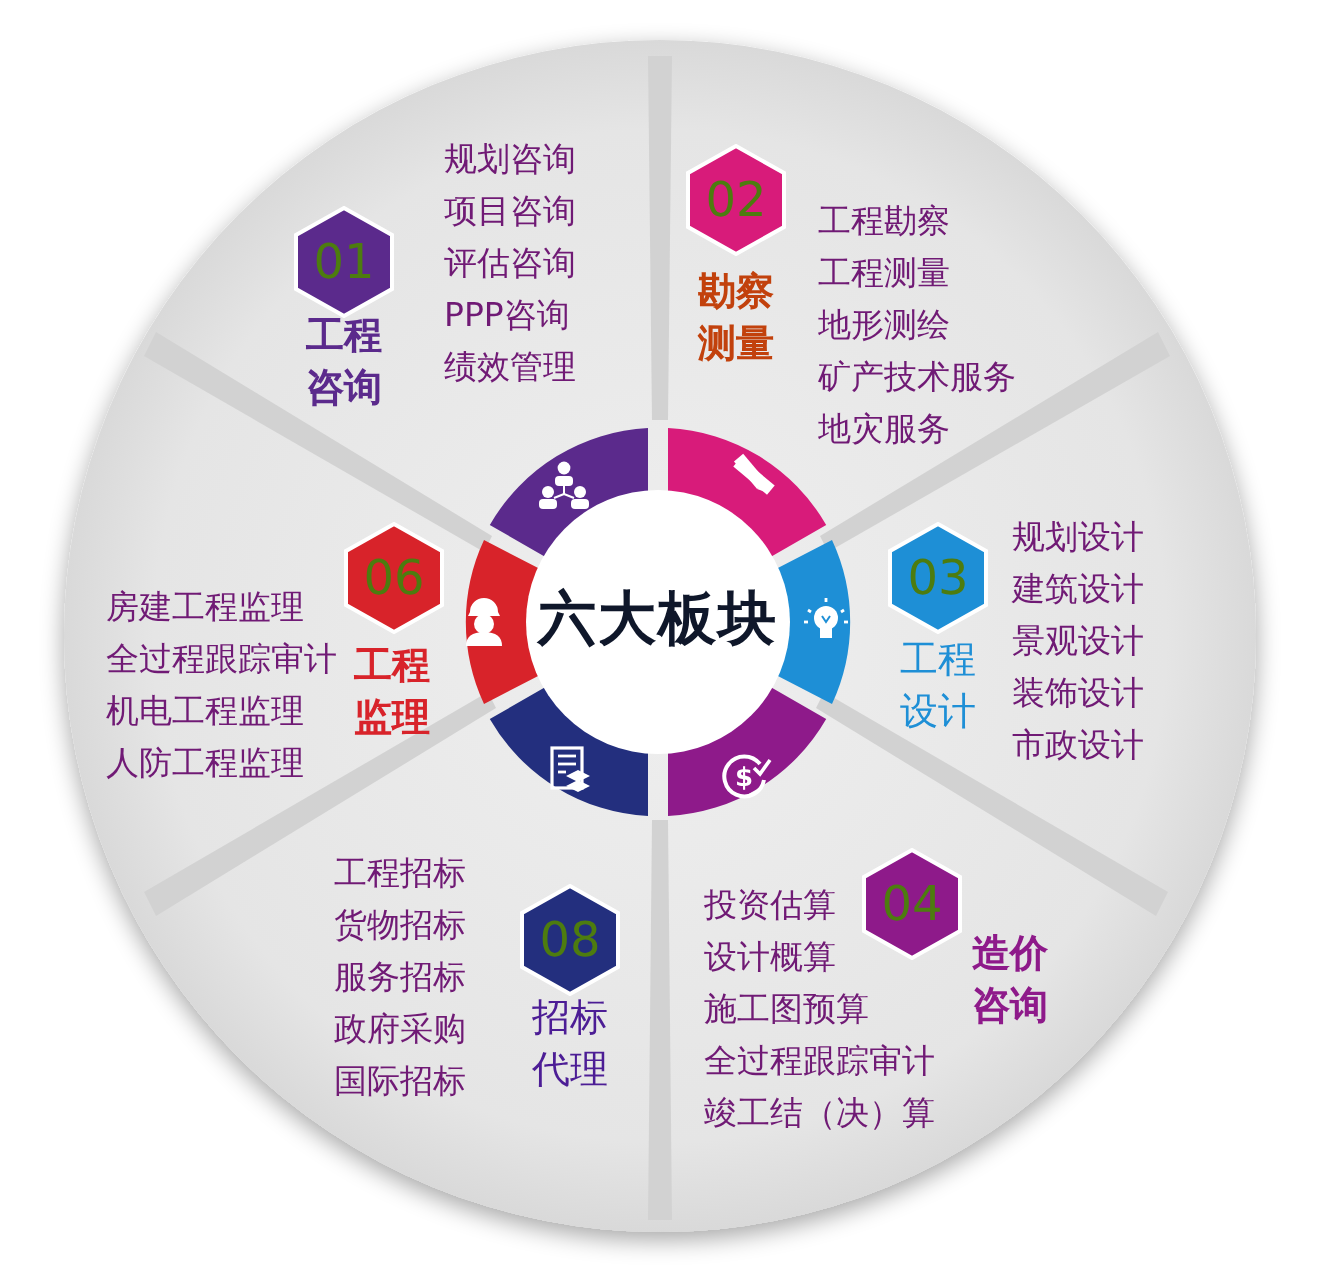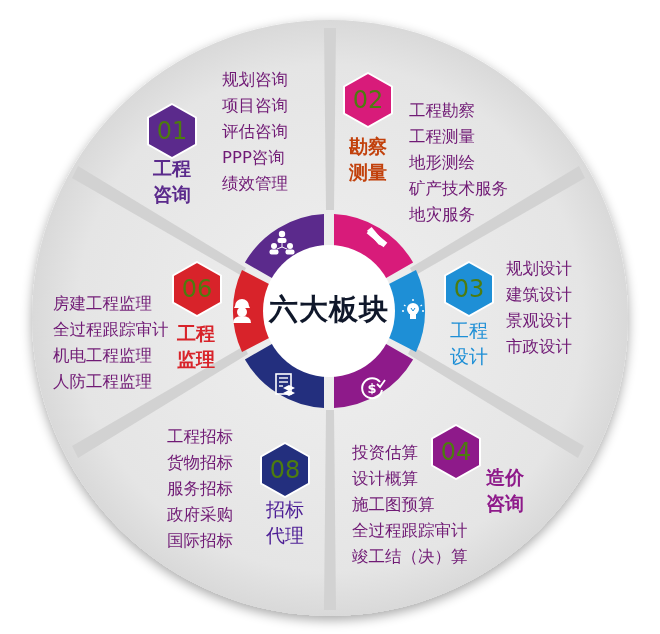--- a/index.html
+++ b/index.html
@@ -175,20 +175,21 @@
     <span>03</span>
   </div>
   <div class="title" style="left:441px;top:317px;width:56px;color:#1e8fd6;font-weight:normal;">
     <div>工程</div>
     <div>设计</div>
   </div>
   <div class="list" style="left:506px;top:256px;">
     <div>规划设计</div>
     <div>建筑设计</div>
     <div>景观设计</div>
+    <div>装饰设计</div>
     <div>市政设计</div>
   </div>
 
   <div class="hex" style="left:430px;top:424px;">
     <svg width="52" height="56" viewBox="0 0 52 56">
         <polygon points="26,1 50,14.5 50,41.5 26,55 2,41.5 2,14.5" fill="#8e1a8a" stroke="#ffffff" stroke-width="2"></polygon>
       </svg>
     <span>04</span>
   </div>
   <div class="title" style="left:477px;top:464px;width:56px;color:#8e1a8a;">

